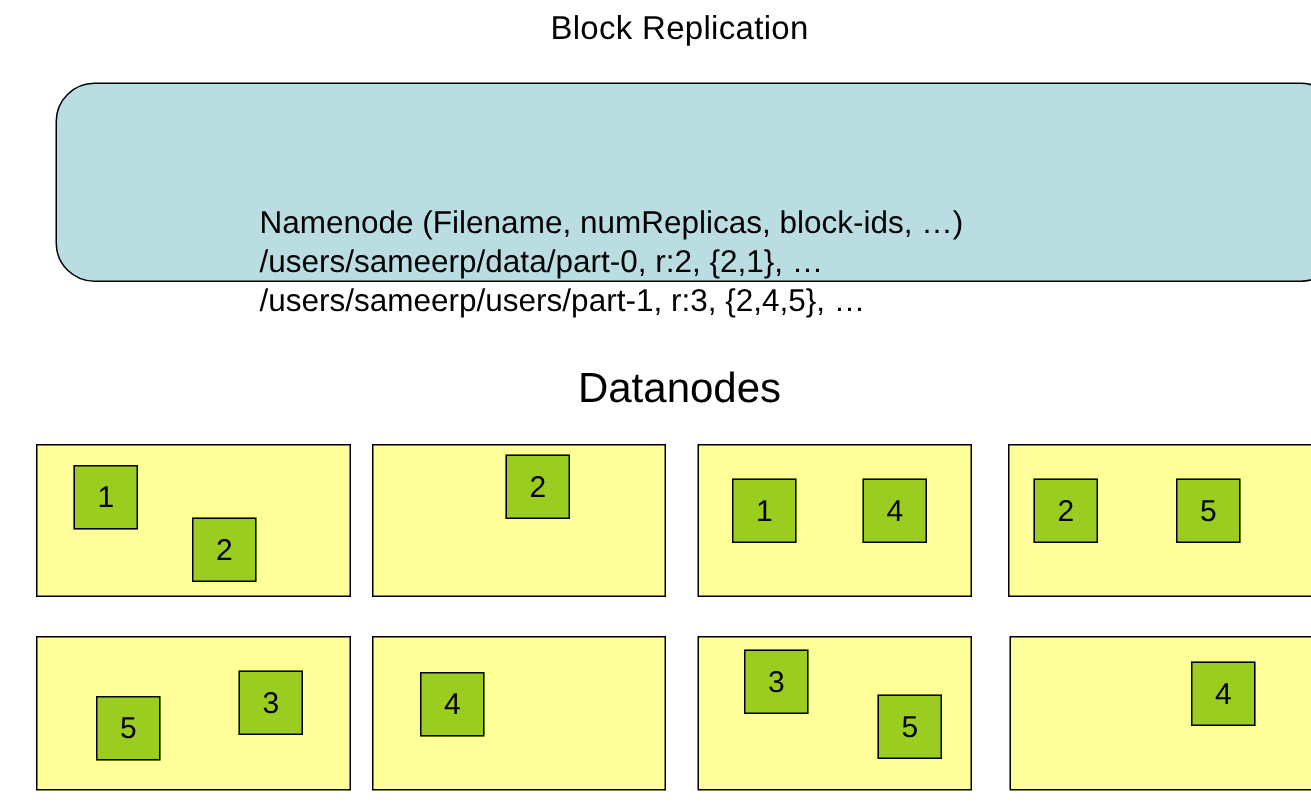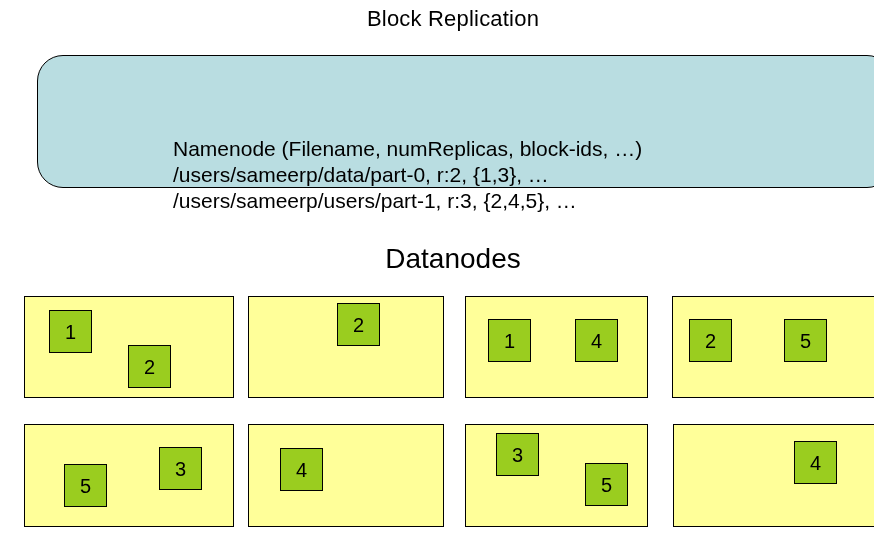--- a/index.html
+++ b/index.html
@@ -103,21 +103,21 @@
 </head>
 <body>
 
 <div id="canvas">
 
   <div class="diagram-title">Block Replication</div>
 
   <div class="namenode-box">
     <div class="namenode-text">
       <div>Namenode (Filename, numReplicas, block-ids, …)</div>
-      <div>/users/sameerp/data/part-0, r:2, {1,3}, …</div>
+      <div>/users/sameerp/data/part-0, r:2, {2,1}, …</div>
       <div>/users/sameerp/users/part-1, r:3, {2,4,5}, …</div>
     </div>
   </div>
 
   <div class="datanodes-label">Datanodes</div>
 
   <div id="datanode-layer">
       <div class="datanode" style="left: 8px; top: 296px; width: 210px; height: 102px;"></div>
       <div class="block" style="left: 33px; top: 310px;">1</div>
       <div class="block" style="left: 112px; top: 345px;">2</div>

